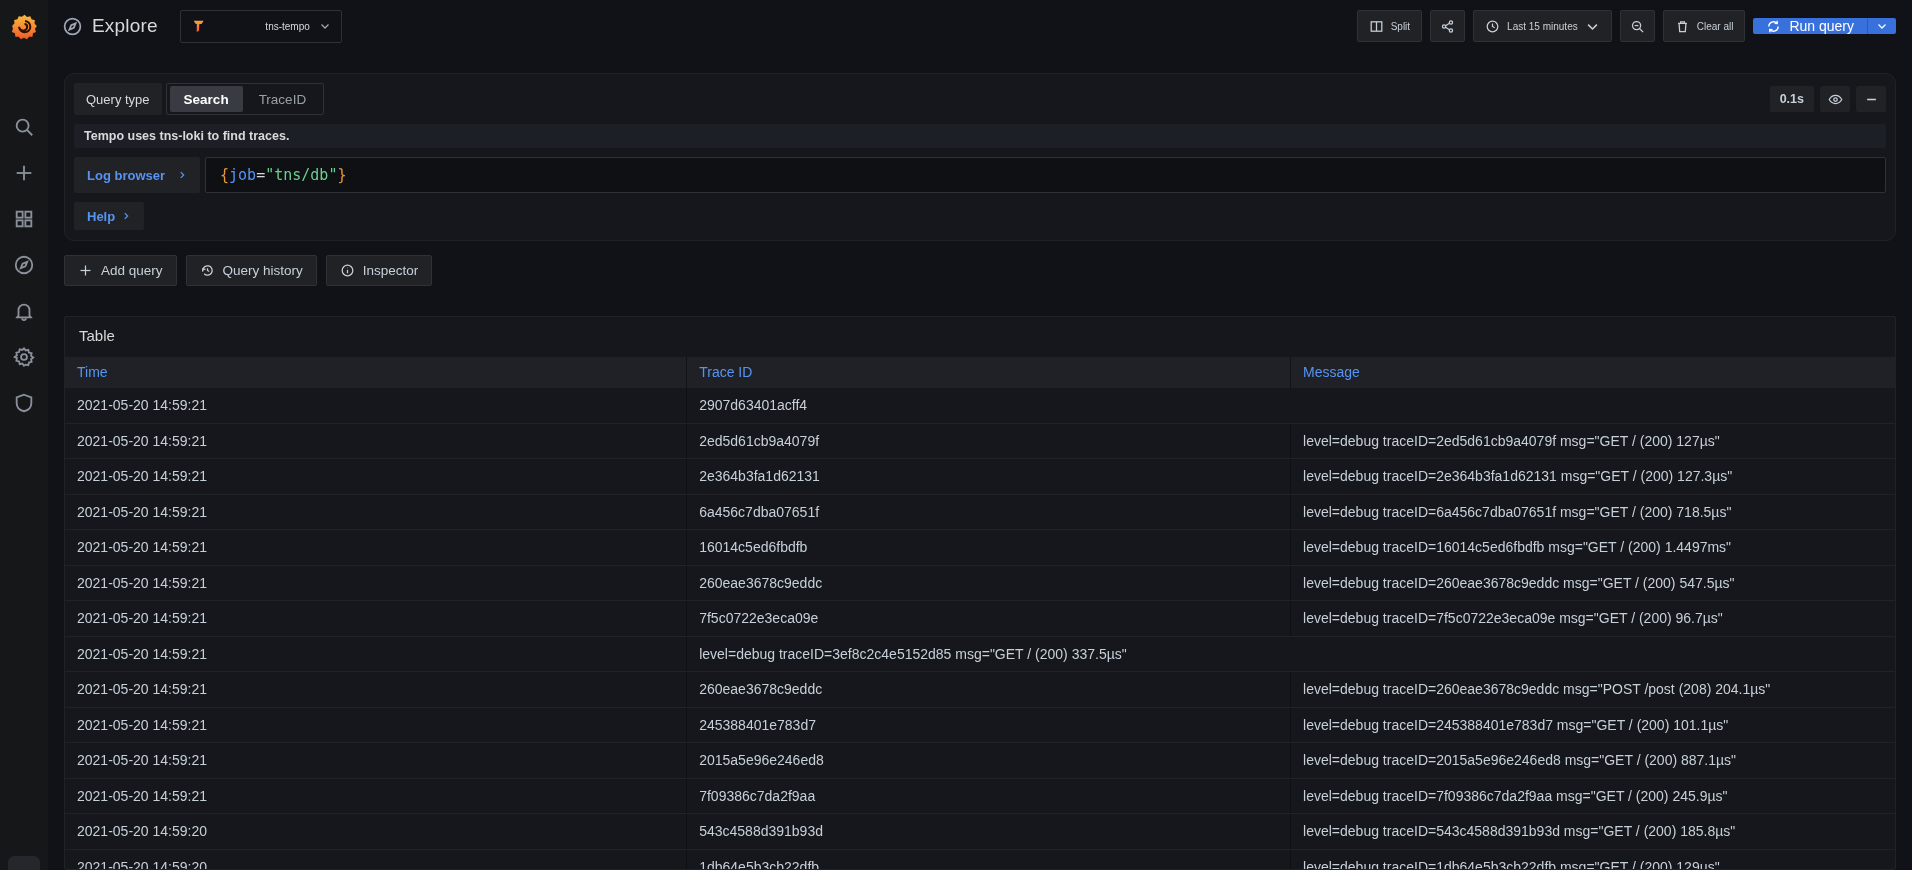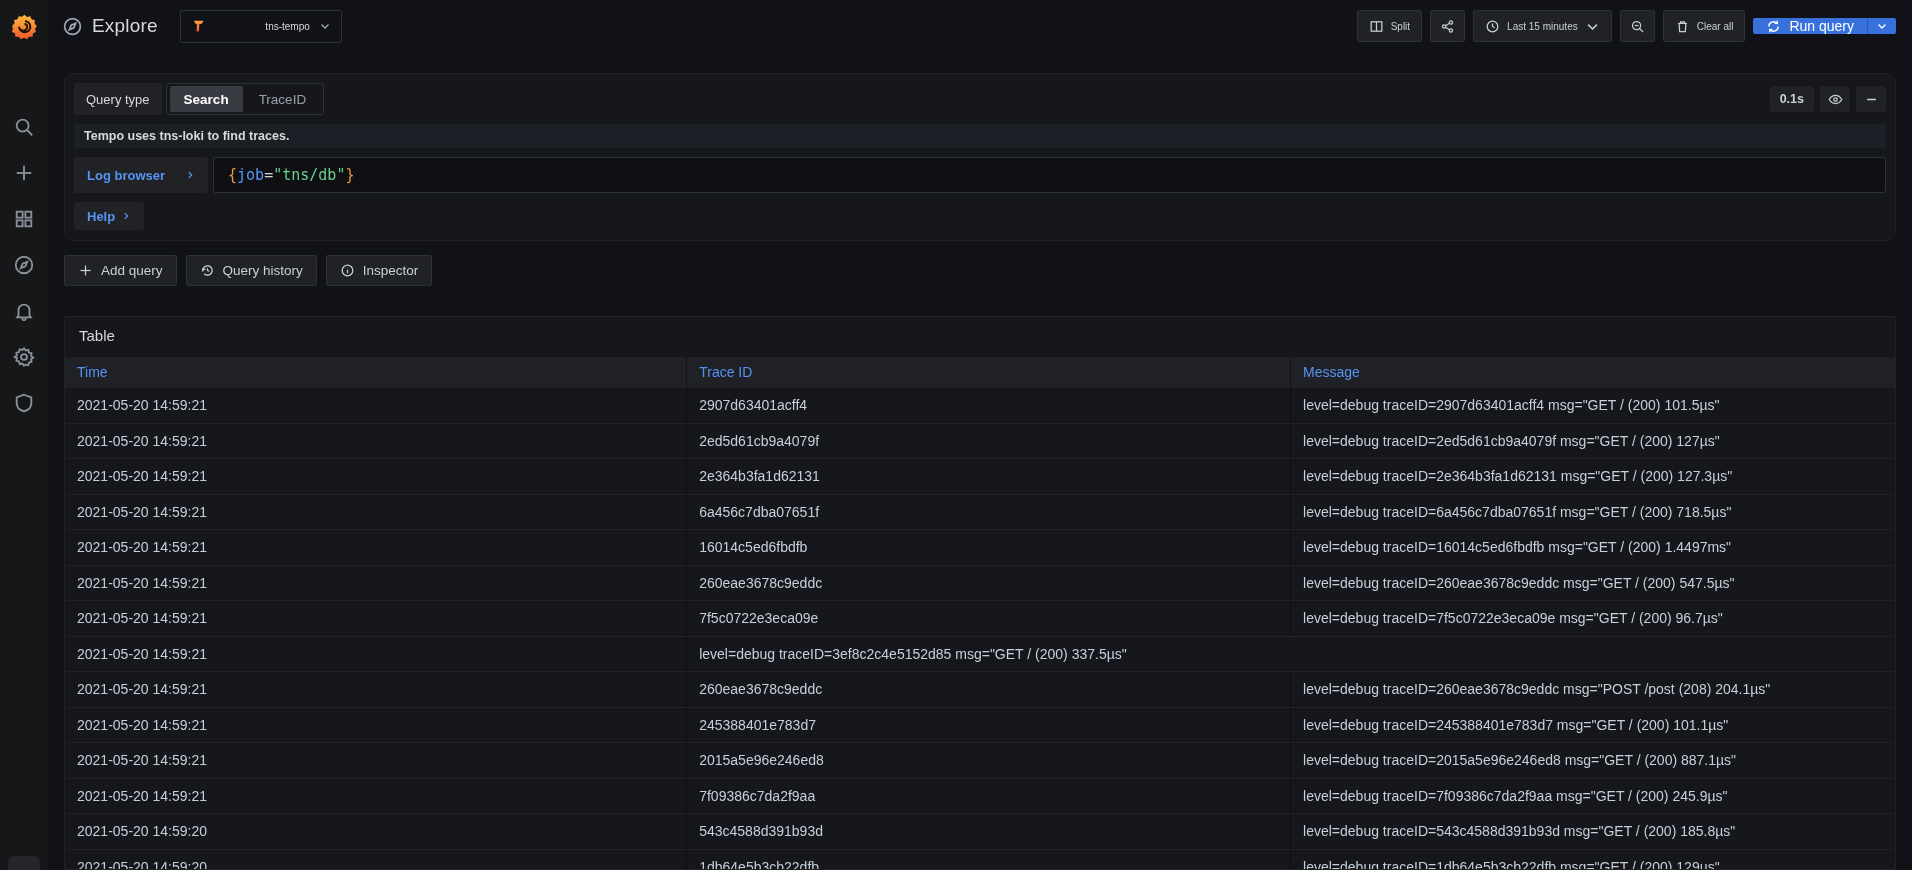--- a/index.html
+++ b/index.html
@@ -50,21 +50,21 @@
   .seg-item.active { background:#383b41; color:#ffffff; font-weight:700; }
   .qp-right { margin-left:auto; display:flex; align-items:center; gap:6px; }
   .dur-badge { background:#202226; border-radius:2px; height:26px; display:flex; align-items:center; padding:0 10px;
                font-size:12.5px; font-weight:700; color:#c7d0d9; }
   .mini-btn { background:#202226; border-radius:2px; width:30px; height:26px; display:flex; align-items:center; justify-content:center; cursor:pointer; }
   .mini-btn svg { width:15px; height:15px; color:#c7d0d9; }
 
   .qp-hint { margin-top:9px; background:#1c1f25; border-radius:2px; padding:5px 10px; font-size:12.5px; font-weight:700; color:#d8d9da; }
 
   .qp-queryrow { margin-top:9px; display:flex; align-items:stretch; gap:5px; }
-  .log-browser-btn { background:#202226; border-radius:2px; display:flex; align-items:center; gap:20px;
+  .log-browser-btn { background:#202226; border-radius:2px; display:flex; align-items:center; gap:12px;
                      padding:0 13px; font-size:13px; font-weight:700; color:#5794f2; cursor:pointer; height:36px; }
   .log-browser-btn .chev-r { width:10px; height:10px; color:#5794f2; }
   .query-input { flex:1; background:#0e1014; border:1px solid #2c3235; border-radius:2px; display:flex; align-items:center;
                  padding:0 14px; font-family:"DejaVu Sans Mono","Liberation Mono",monospace; font-size:15px; cursor:text; }
   .tok-brace { color:#e9973f; }
   .tok-label { color:#5794f2; }
   .tok-op { color:#d8d9da; }
   .tok-str { color:#6ccf8e; }
 
   .help-btn { margin-top:9px; display:inline-flex; align-items:center; gap:6px; background:#202226; border-radius:2px;
@@ -326,21 +326,20 @@
         <div class="tgrid">
           <div class="thead">
             <div class="th">Time</div>
             <div class="th">Trace ID</div>
             <div class="th">Message</div>
           </div>
           <div class="tbody">
               <div class="trow">
                 <div class="tcell">2021-05-20 14:59:21</div>
                 <div class="tcell">2907d63401acff4</div>
-                <div class="tcell">level=debug traceID=2907d63401acff4 msg="GET / (200) 101.5µs"</div>
               </div>
               <div class="trow">
                 <div class="tcell">2021-05-20 14:59:21</div>
                 <div class="tcell">2ed5d61cb9a4079f</div>
                 <div class="tcell">level=debug traceID=2ed5d61cb9a4079f msg="GET / (200) 127µs"</div>
               </div>
               <div class="trow">
                 <div class="tcell">2021-05-20 14:59:21</div>
                 <div class="tcell">2e364b3fa1d62131</div>
                 <div class="tcell">level=debug traceID=2e364b3fa1d62131 msg="GET / (200) 127.3µs"</div>

